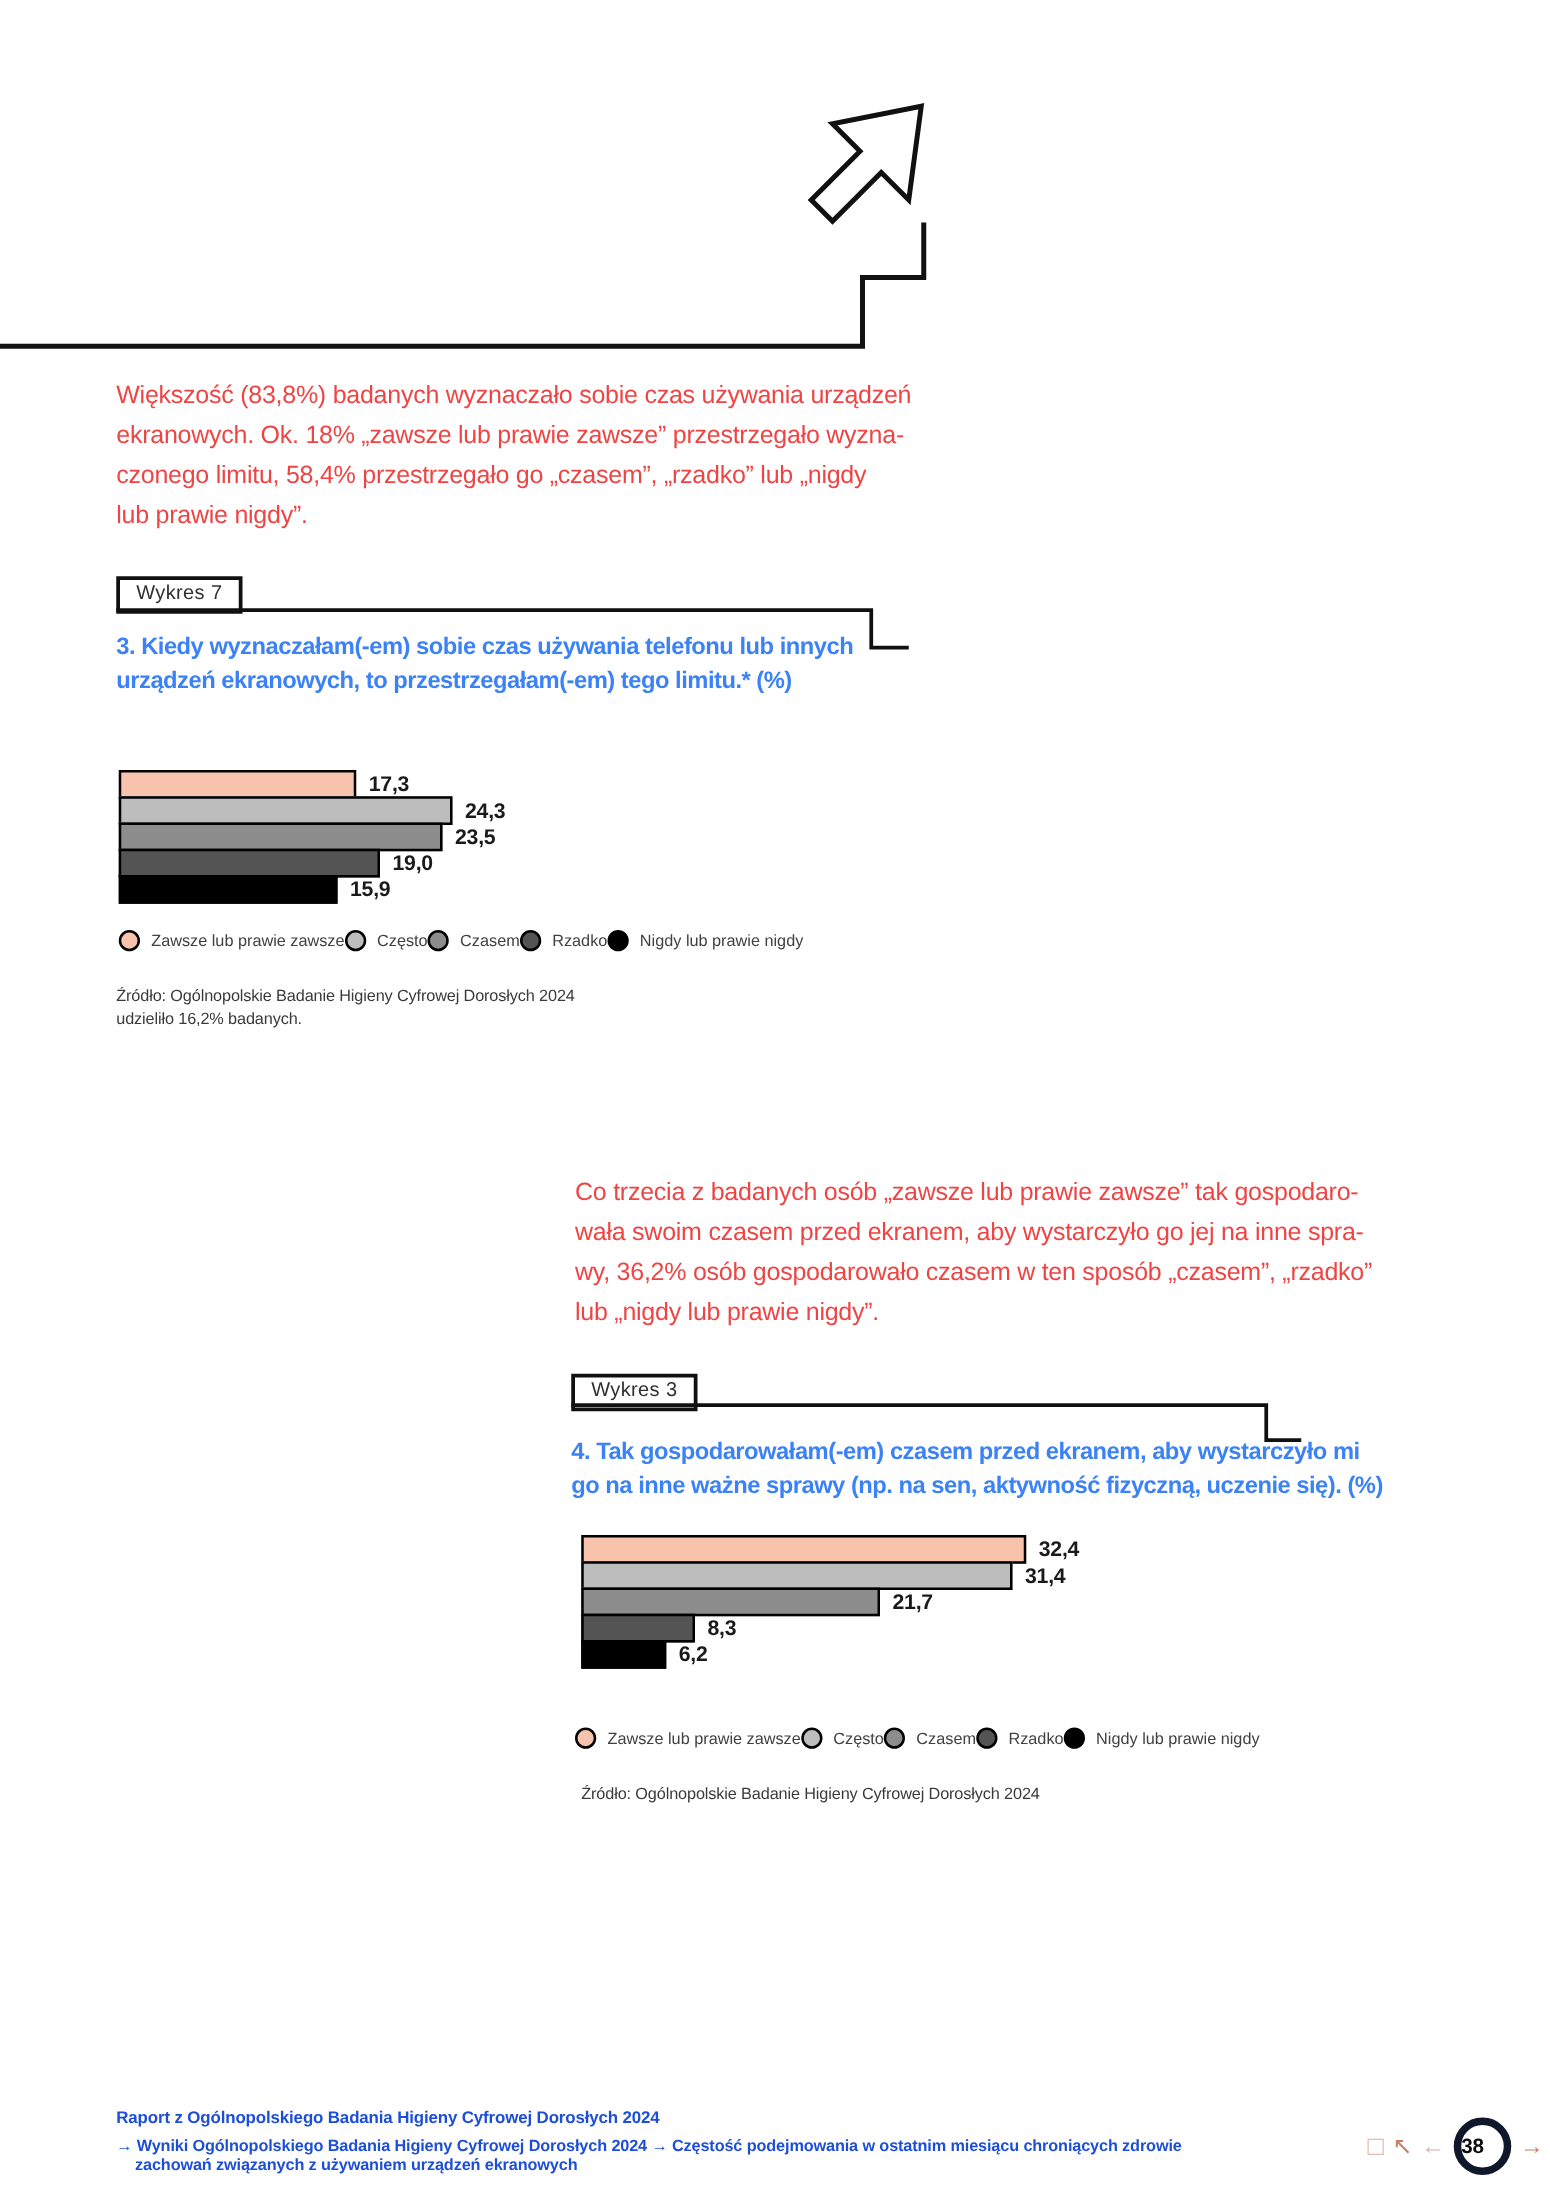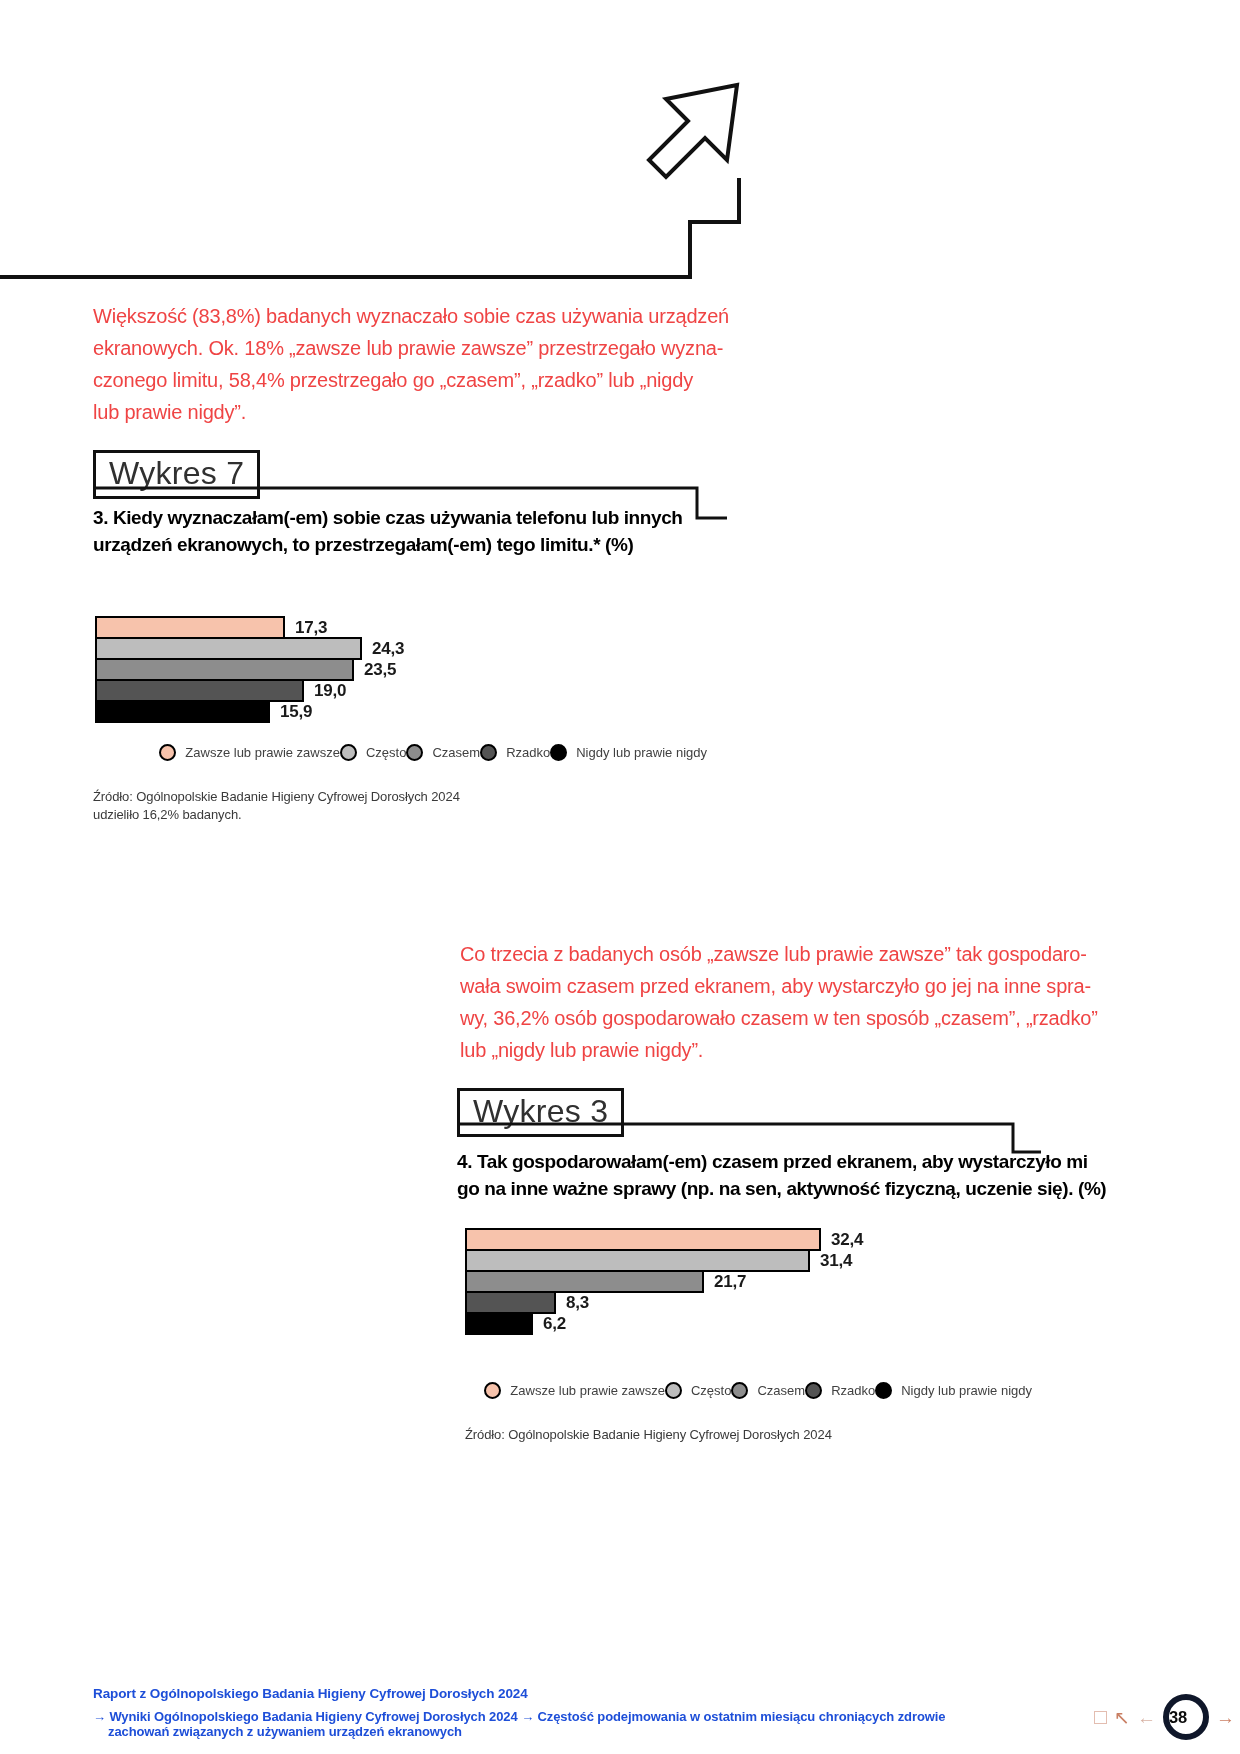--- a/index.html
+++ b/index.html
@@ -11,34 +11,34 @@
   svg.decor path{fill:none;stroke:#111111;stroke-width:4;}
   svg.decor path.arrow{fill:#ffffff;stroke-linejoin:miter;}
   svg.connector{position:absolute;overflow:visible;}
   svg.connector path{fill:none;stroke:#101010;stroke-width:3;}
 
   .para{position:absolute;font-size:20px;line-height:32px;letter-spacing:-0.2px;color:#ef4444;}
   .pline{white-space:nowrap;}
 
   .wykres-box{
     position:absolute;display:inline-block;border:3px solid #101010;background:#ffffff;
-    padding:2px 13px 4px 13px;font-size:32px;font-weight:400;color:#303030;letter-spacing:0.3px;
+    padding:2px 13px 4px 13px;font-size:16px;font-weight:400;color:#303030;letter-spacing:0.3px;margin-top:11px;
   }
 
   .chart-title{position:absolute;font-size:19px;line-height:27px;font-weight:700;
-    letter-spacing:-0.4px;color:#000000;}
+    letter-spacing:-0.4px;color:#3b82f6;}
   .tline{white-space:nowrap;}
 
   .bars{position:absolute;}
   .bar-row{display:flex;align-items:center;height:23px;}
   .bar-row + .bar-row{margin-top:-2px;}
   .bar{height:100%;border:2px solid #000000;box-sizing:border-box;background:#ccc;}
   .bar-value{margin-left:10px;font-size:17px;font-weight:700;color:#1a1a1a;letter-spacing:-0.2px;}
 
-  .legend{position:absolute;display:flex;justify-content:flex-end;align-items:center;}
+  .legend{position:absolute;display:flex;justify-content:flex-start;align-items:center;}
   .legend-item{display:flex;align-items:center;gap:9px;}
   .legend-dot{width:13px;height:13px;border-radius:50%;border:2px solid #000000;flex:0 0 auto;}
   .legend-label{font-size:13px;color:#414141;white-space:nowrap;}
 
   .source{position:absolute;font-size:13px;line-height:18px;color:#3a3a3a;letter-spacing:-0.1px;}
   .sline{white-space:nowrap;}
 
   .footer{position:absolute;left:93px;top:1686px;color:#1d4ed8;}
   .footer .f1{font-size:13.5px;font-weight:700;letter-spacing:-0.1px;margin-bottom:8px;}
   .footer .f2{font-size:13px;font-weight:600;letter-spacing:-0.1px;}

